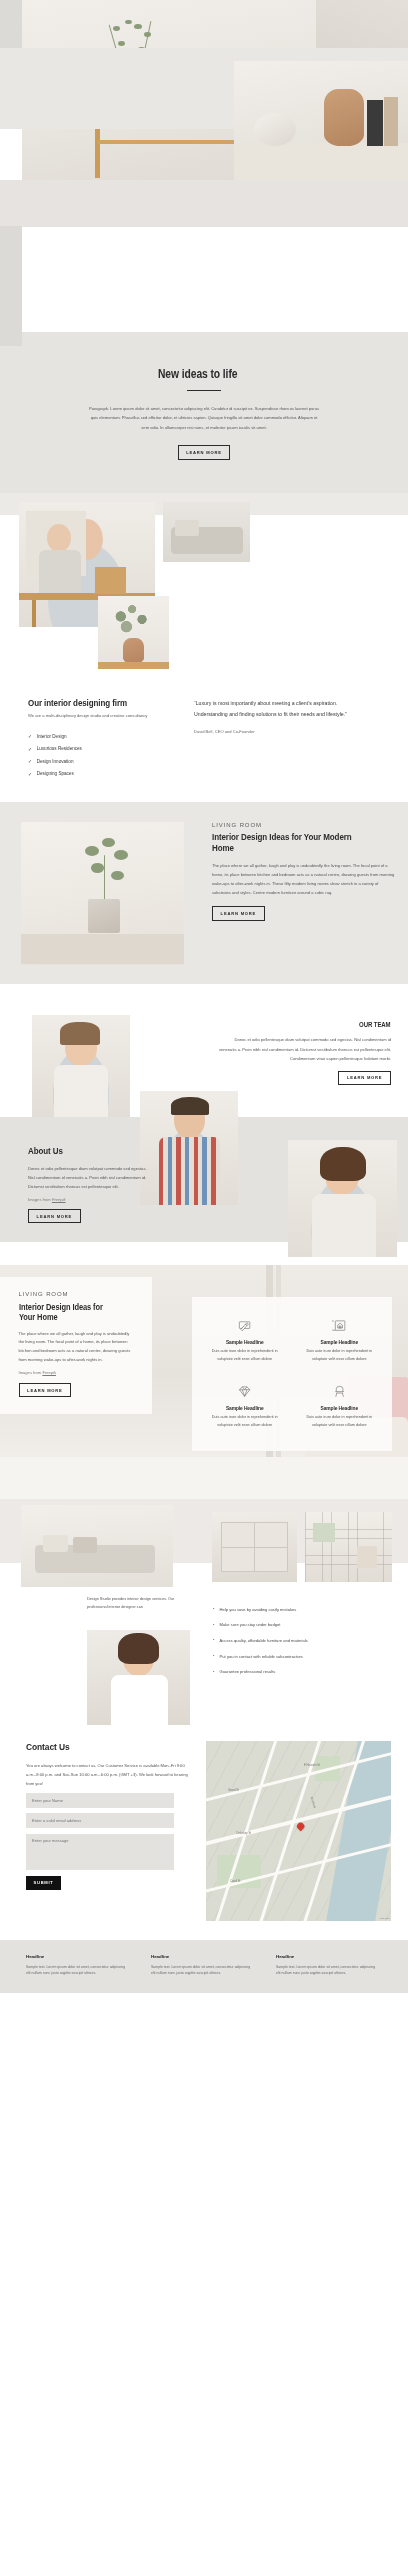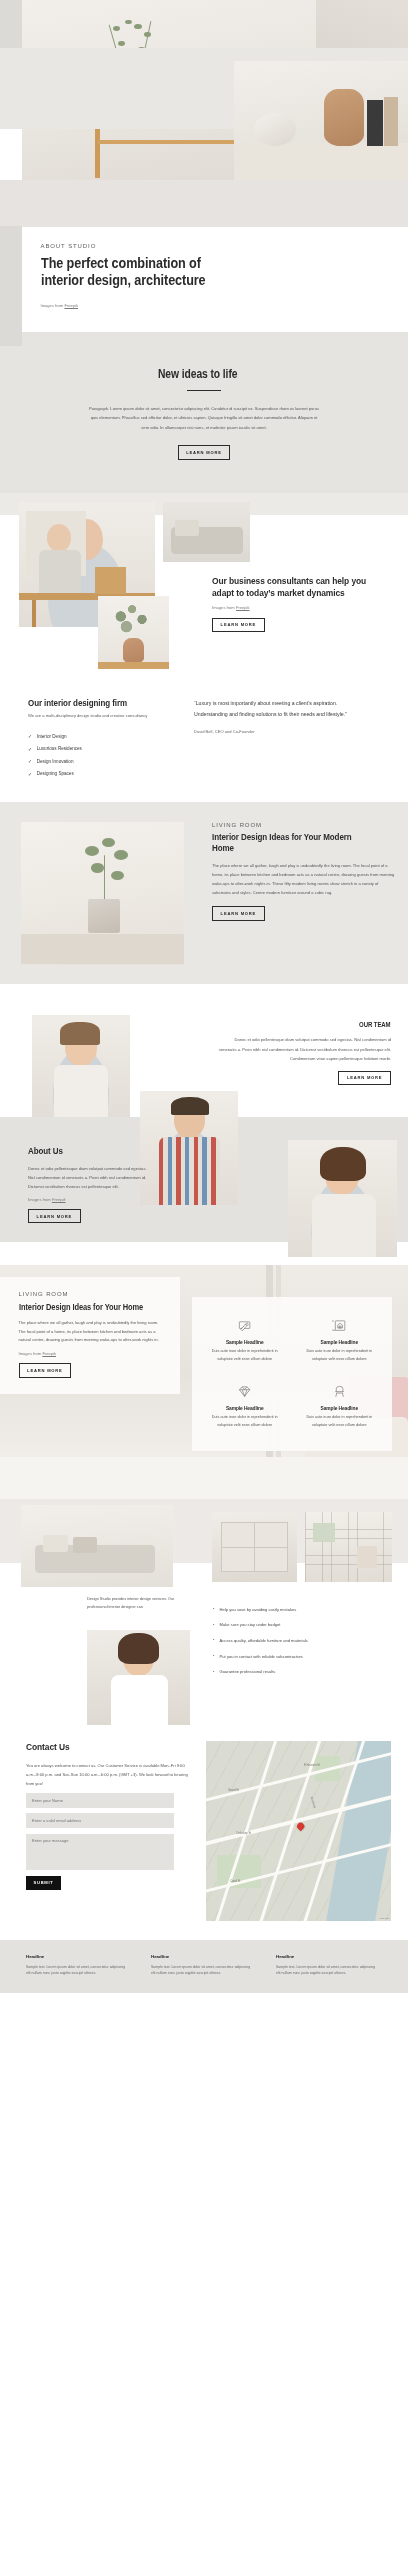--- a/index.html
+++ b/index.html
@@ -149,21 +149,21 @@
   .about-text { position: absolute; left: 28px; top: 137px; width: 125px; }
   .about-text h2 { font-size: 9.3px; }
   .about-text p { margin-top: 7.6px; font-size: 4.1px; line-height: 2.2; color: #555; }
   .about-text .small-credit { display: block; margin-top: 6.5px; font-style: italic; }
   .about-text .btn { margin-top: 6.5px; }
 
   
   .sec-feat { position: relative; background: #ffffff; height: 234px; }
   .feat-bg-img { position: absolute; left: 0; top: 0; width: 408px; height: 234px; }
   .feat-left-card {
-    position: absolute; left: 0; top: 12px; width: 180px; background: #fbfaf9; padding: 14px 16.3px 16.3px 18.5px;
+    position: absolute; left: 0; top: 12px; width: 152px; background: #fbfaf9; padding: 14px 16.3px 16.3px 18.5px;
   }
   .feat-left-card h2 { font-size: 8.7px; line-height: 1.24; margin-top: 4.4px; }
   .feat-left-card p { margin-top: 6.5px; font-size: 4.1px; line-height: 2.15; color: #555; }
   .feat-left-card .small-credit { display: block; margin-top: 5.4px; }
   .feat-left-card .btn { margin-top: 7.6px; }
   .feat-grid {
     position: absolute; left: 192px; top: 32px; width: 200px;
     display: grid; grid-template-columns: 1fr 1fr; gap: 2.2px 0;
     background: rgba(252,251,250,.93); padding: 12px 5.4px;
   }
@@ -260,27 +260,20 @@
       <div style="position:absolute;left:0;top:82px;width:174px;height:46px;background:#e9e4dc;"></div>
       <div style="position:absolute;left:19.6px;top:52px;width:42px;height:33px;border-radius:50%;background:linear-gradient(150deg,#f3f0ec,#ddd7cf);"></div>
       <div style="position:absolute;left:90px;top:28px;width:40px;height:57px;border-radius:36% 36% 42% 42%/26% 26% 20% 20%;background:linear-gradient(160deg,#caa079,#b3855f);"></div>
       <div style="position:absolute;left:133px;top:39px;width:16.3px;height:46px;background:#3a3a3a;"></div>
       <div style="position:absolute;left:150px;top:36px;width:14px;height:49px;background:#cbb79e;"></div>
     </div>
 
     <div class="hero-strip"></div>
     <div class="hero-left-grey"></div>
 
-    <div class="hero-card">
-      <div class="eyebrow">ABOUT STUDIO</div>
-      <h1 class="cond-h">The perfect combination of interior design, architecture</h1>
-      <div class="small-credit" style="margin-top:14px;">
-        <span>Images from </span><u>Freepik</u>
-      </div>
-    </div>
   </div>
 
   <div class="sec-ideas">
     <h2 class="cond-h">New ideas to life</h2>
     <div class="rule"></div>
     <p>Paragraph. Lorem ipsum dolor sit amet, consectetur adipiscing elit. Curabitur id suscipit ex. Suspendisse rhoncus laoreet purus quis elementum. Phasellus sed efficitur dolor, et ultricies sapien. Quisque fringilla sit amet dolor commodo efficitur. Aliquam et sem odio. In ullamcorper nisi nunc, et molestie ipsum iaculis sit amet.</p>
     <button class="btn">LEARN MORE</button>
   </div>
 
   <div class="sec-cons">
@@ -299,27 +292,20 @@
     <div class="ph ph-grey cons-img-b">
       <div style="position:absolute;left:7.6px;top:25px;width:72px;height:27px;border-radius:4.4px;background:#cdc8c0;"></div>
       <div style="position:absolute;left:12px;top:17.4px;width:24px;height:16.3px;background:#ded9d1;border-radius:2.2px;"></div>
     </div>
 
     <div class="ph ph-plant cons-img-c">
       <div class="vase" style="left:25px;top:42px;width:20.7px;height:26px;"></div>
       <div style="position:absolute;left:0;top:66px;width:71px;height:7px;background:#cfa267;"></div>
     </div>
 
-    <div class="cons-text">
-      <h2 class="cond-h">Our business consultants can help you adapt to today’s market dynamics</h2>
-      <span class="small-credit">
-        <span>Images from </span><u>Freepik</u>
-      </span>
-      <button class="btn">LEARN MORE</button>
-    </div>
   </div>
 
   <div class="sec-firm">
     <div class="firm-left">
       <h2 class="cond-h">Our interior designing firm</h2>
       <p class="sub">We are a multi-disciplinary design studio and creative consultancy</p>
       <ul class="firm-list">
         <li><span class="chk">✓</span><span>Interior Design</span></li>
         <li><span class="chk">✓</span><span>Luxurious Residences</span></li>
         <li><span class="chk">✓</span><span>Design Innovation</span></li>

